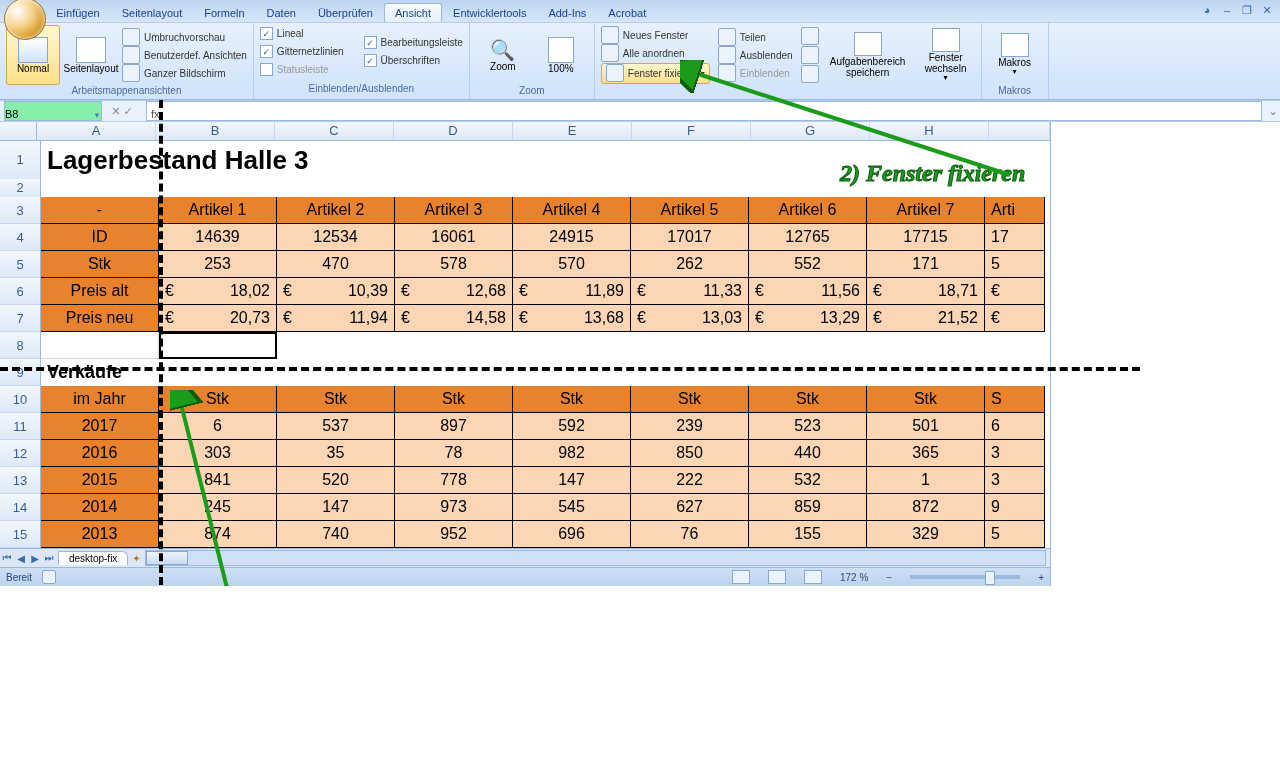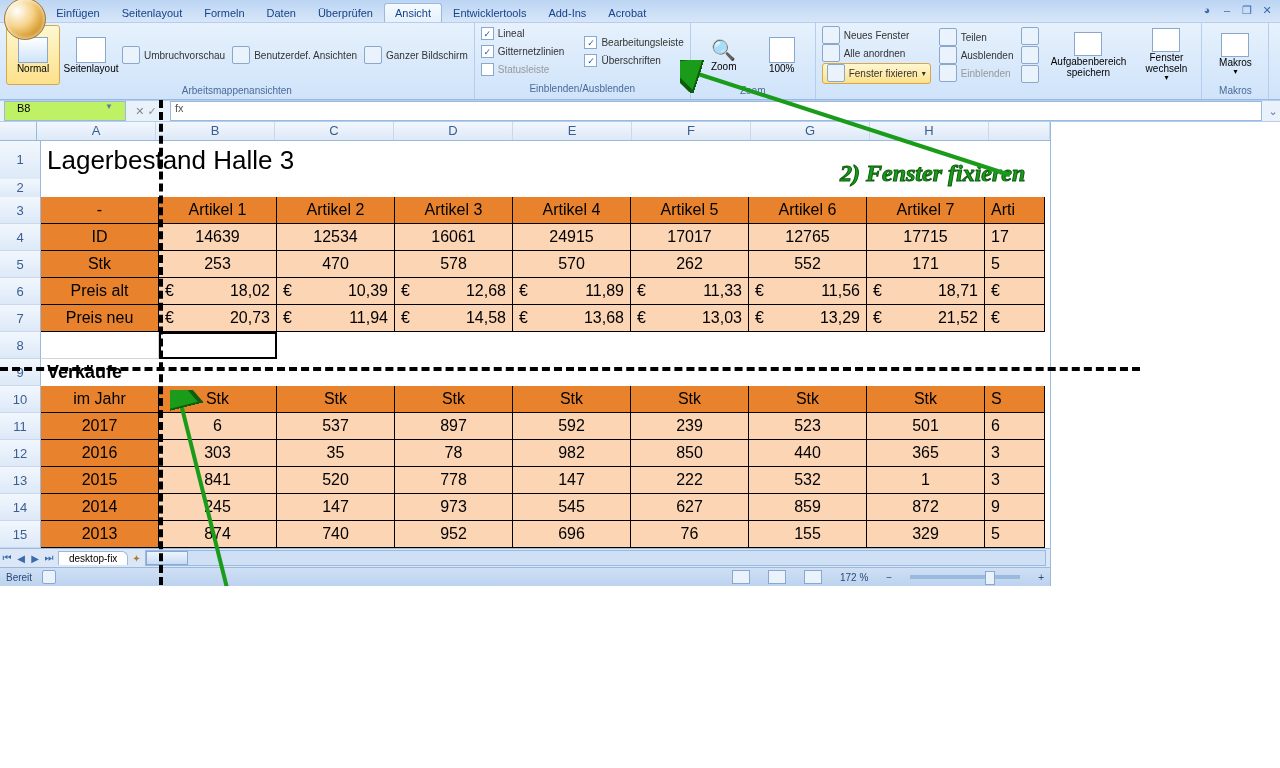--- a/index.html
+++ b/index.html
@@ -17,36 +17,36 @@
 .big-btn.sel{background:linear-gradient(#fef7d1,#fde18a);border-color:#d6a84e}
 .ico{display:flex;align-items:center;justify-content:center}
 .small-item{display:flex;align-items:center;gap:4px;font-size:10px;color:#333;height:17px}
 .chk{width:11px;height:11px;border:1px solid #8aa7cf;background:#fff;display:inline-flex;align-items:center;justify-content:center;font-size:9px;color:#2a5caa}
 .mini{width:16px;height:16px;border:1px solid #8aa7cf;background:#eaf2fc;border-radius:2px}
 .highlight{background:linear-gradient(#fef7d1,#fde18a);border:1px solid #d6a84e;border-radius:3px;padding:1px 4px}
 .win-controls{position:absolute;right:6px;top:4px;display:flex;gap:6px;color:#3a6bb0;font-size:11px}
 .win-controls span{width:14px;text-align:center}
 
 .fbar{display:flex;align-items:center;height:20px;background:#e9f1fb;border-top:1px solid #b5cdee;border-bottom:1px solid #b5cdee}
-.namebox{width:96px;height:18px;border:1px solid #9bb9dc;background:#bef264;margin-left:4px;display:flex;align-items:flex-start;padding:0 12px;font-size:11px}
+.namebox{width:96px;height:18px;border:1px solid #9bb9dc;background:#86efac;margin-left:4px;display:flex;align-items:flex-end;padding:0 0;font-size:11px}
 .namebox .dd{margin-left:auto;color:#5a7bab;font-size:8px}
-.fxbox{flex:1;height:18px;border:1px solid #9bb9dc;background:#fff;margin:0 4px;display:flex;align-items:flex-start;padding:0 4px;color:#777;font-style:italic;font-size:11px}
+.fxbox{flex:1;height:18px;border:1px solid #9bb9dc;background:#fff;margin:0 4px;display:flex;align-items:flex-end;padding:0 4px;color:#777;font-style:italic;font-size:11px}
 .fx-sym{font-style:normal;color:#555;margin-right:8px}
 
 .sheet{position:relative;width:1050px;border-right:1px solid #9bb9dc;overflow:hidden}
 .colhdr{display:flex;height:18px;background:linear-gradient(#f2f7fd,#dde9f8);border-bottom:1px solid #9bb9dc}
 .corner{width:40px;border-right:1px solid #9bb9dc;background:linear-gradient(#f2f7fd,#dde9f8)}
 .ch{flex:0 0 118px;border-right:1px solid #c9d8ee;text-align:center;color:#3b5e92;font-size:13px;line-height:18px}
 .ch.a{flex:0 0 118px}
 .gridrow{display:flex;height:27px}
 .rh{width:40px;border-right:1px solid #9bb9dc;border-bottom:1px solid #c9d8ee;background:linear-gradient(#f2f7fd,#dde9f8);text-align:center;font-size:13px;line-height:27px;color:#3b5e92}
 .cell{flex:0 0 118px;border-right:1px solid #bababa;border-bottom:1px solid #bababa;font-size:16px;display:flex;align-items:center;justify-content:center;padding:0 6px;box-sizing:border-box}
 .cell.a{flex:0 0 118px}
 .title-row .cell{border:none}
-.title{font-size:26px;font-weight:normal;justify-content:flex-start;white-space:nowrap}
+.title{font-size:26px;font-weight:bold;justify-content:flex-start;white-space:nowrap}
 .hdr-orange{background:#e8822d;color:#000;border-right:1px solid #000;border-bottom:1px solid #000}
 .lt{background:#fcd5b4;border-right:1px solid #000;border-bottom:1px solid #000}
 .rowlabel{background:#e8822d;border-right:1px solid #000;border-bottom:1px solid #000}
 .money{justify-content:space-between}
 .selcell{border:2px solid #000 !important;background:#fff}
 .bold{font-weight:bold}
 
 .freeze-v{position:absolute;top:100px;left:159px;width:0;height:640px;border-left:4px dashed #000;z-index:20;pointer-events:none}
 .freeze-h{position:absolute;top:367px;left:0;width:1140px;height:0;border-top:4px dashed #000;z-index:20;pointer-events:none}
 
@@ -95,21 +95,21 @@
     <div class="group">
       <div class="row">
         <div class="big-btn sel">
           <div class="ico" style="width:28px;height:24px;background:linear-gradient(#fff,#cfe3fa);border:1px solid #8aa7cf"></div>
           <span>Normal</span>
         </div>
         <div class="big-btn">
           <div class="ico" style="width:28px;height:24px;background:#fff;border:1px solid #8aa7cf"></div>
           <span>Seitenlayout</span>
         </div>
-        <div style="display:flex;gap:7px">
+        <div style="display:flex;flex-direction:column;gap:1px">
           <div class="small-item">
                 <span class="mini"></span>
                 <span>Umbruchvorschau</span>
               </div>
           <div class="small-item">
                 <span class="mini"></span>
                 <span>Benutzerdef. Ansichten</span>
               </div>
           <div class="small-item">
                 <span class="mini"></span>

